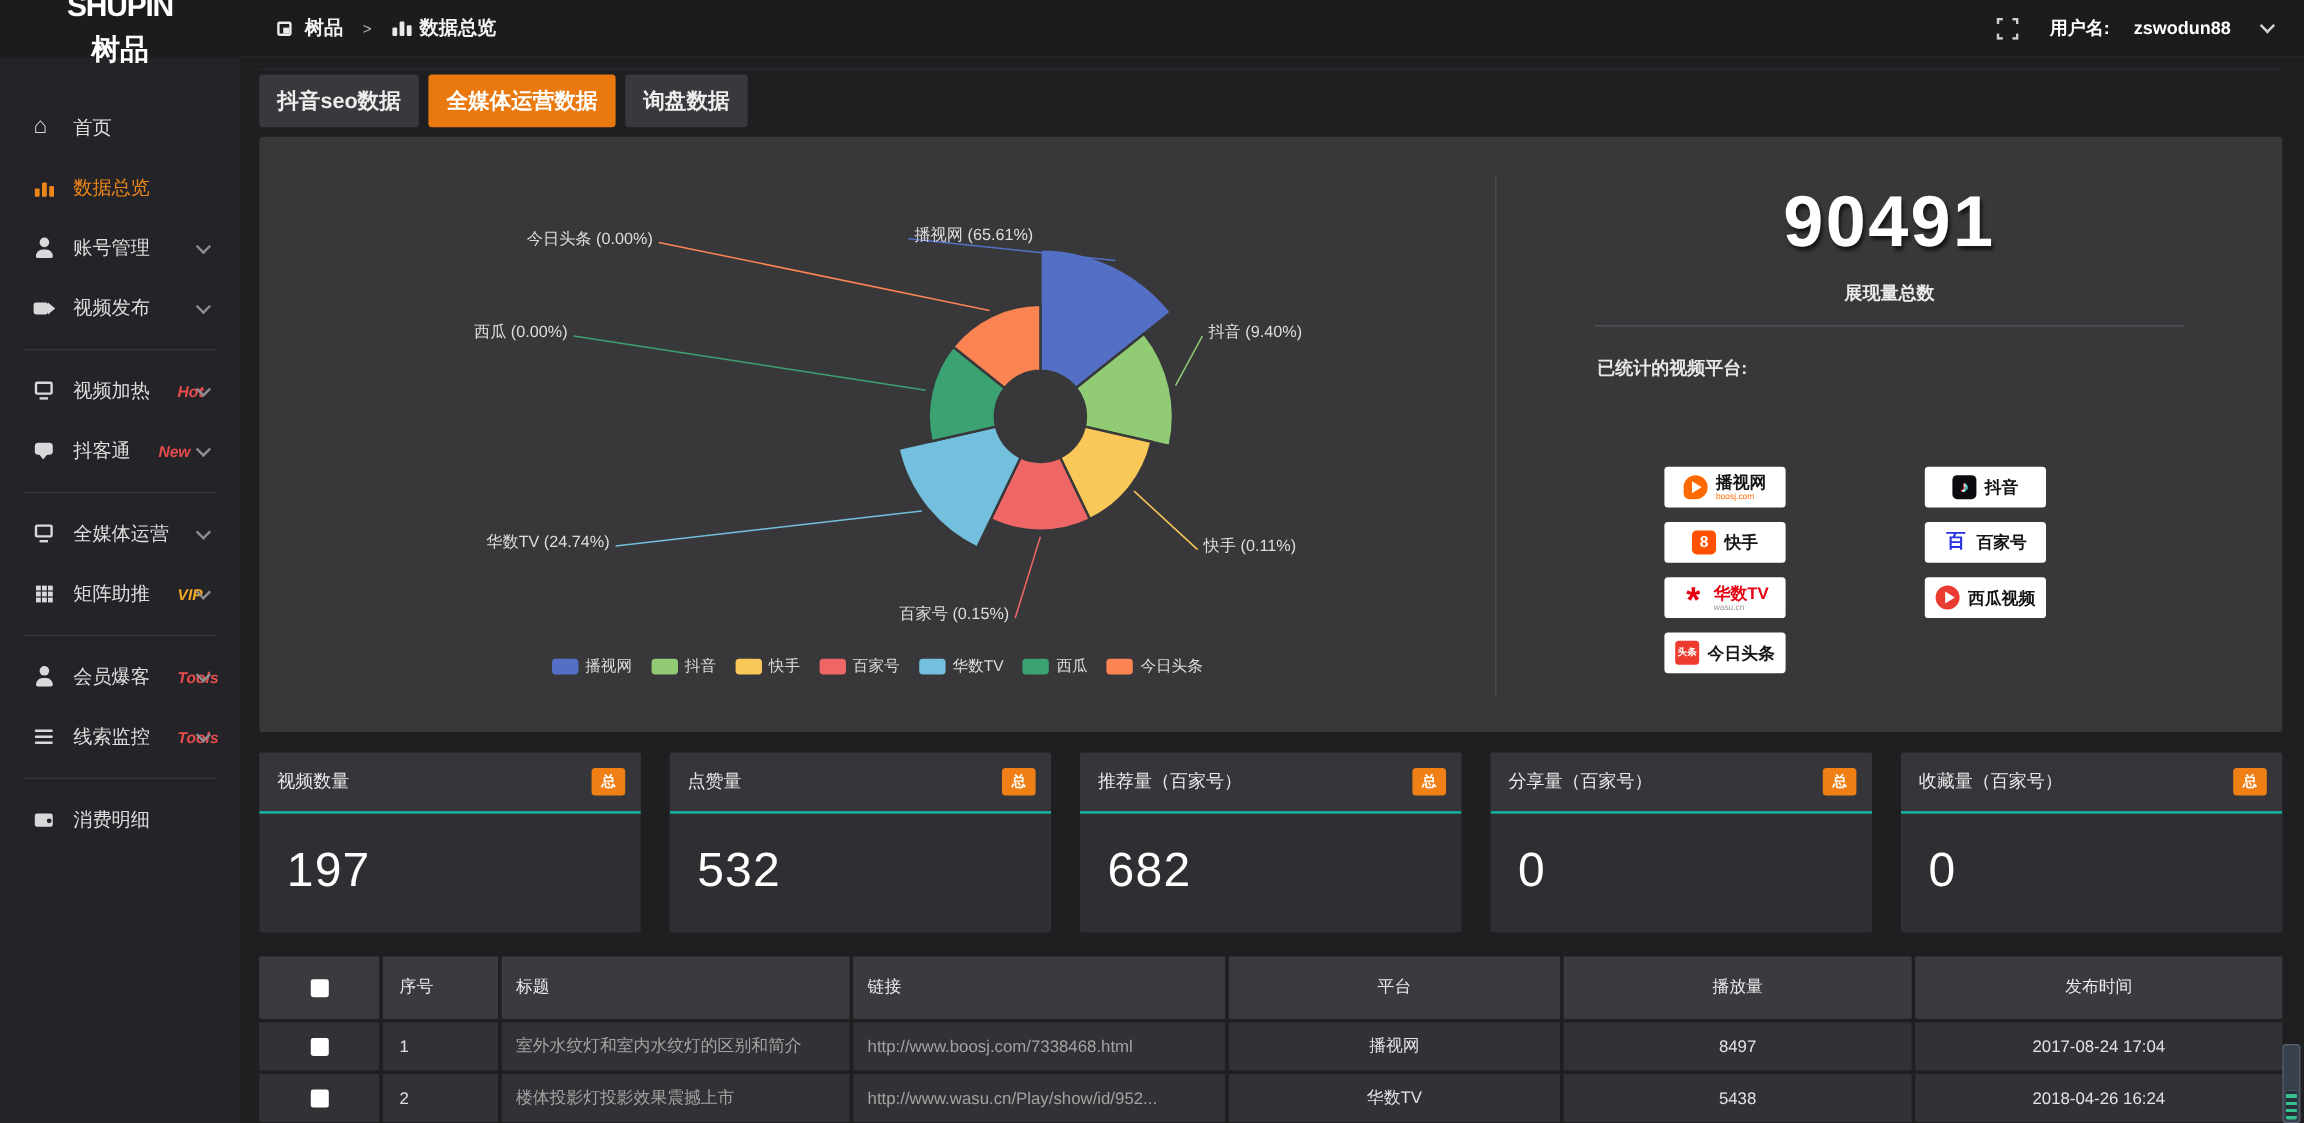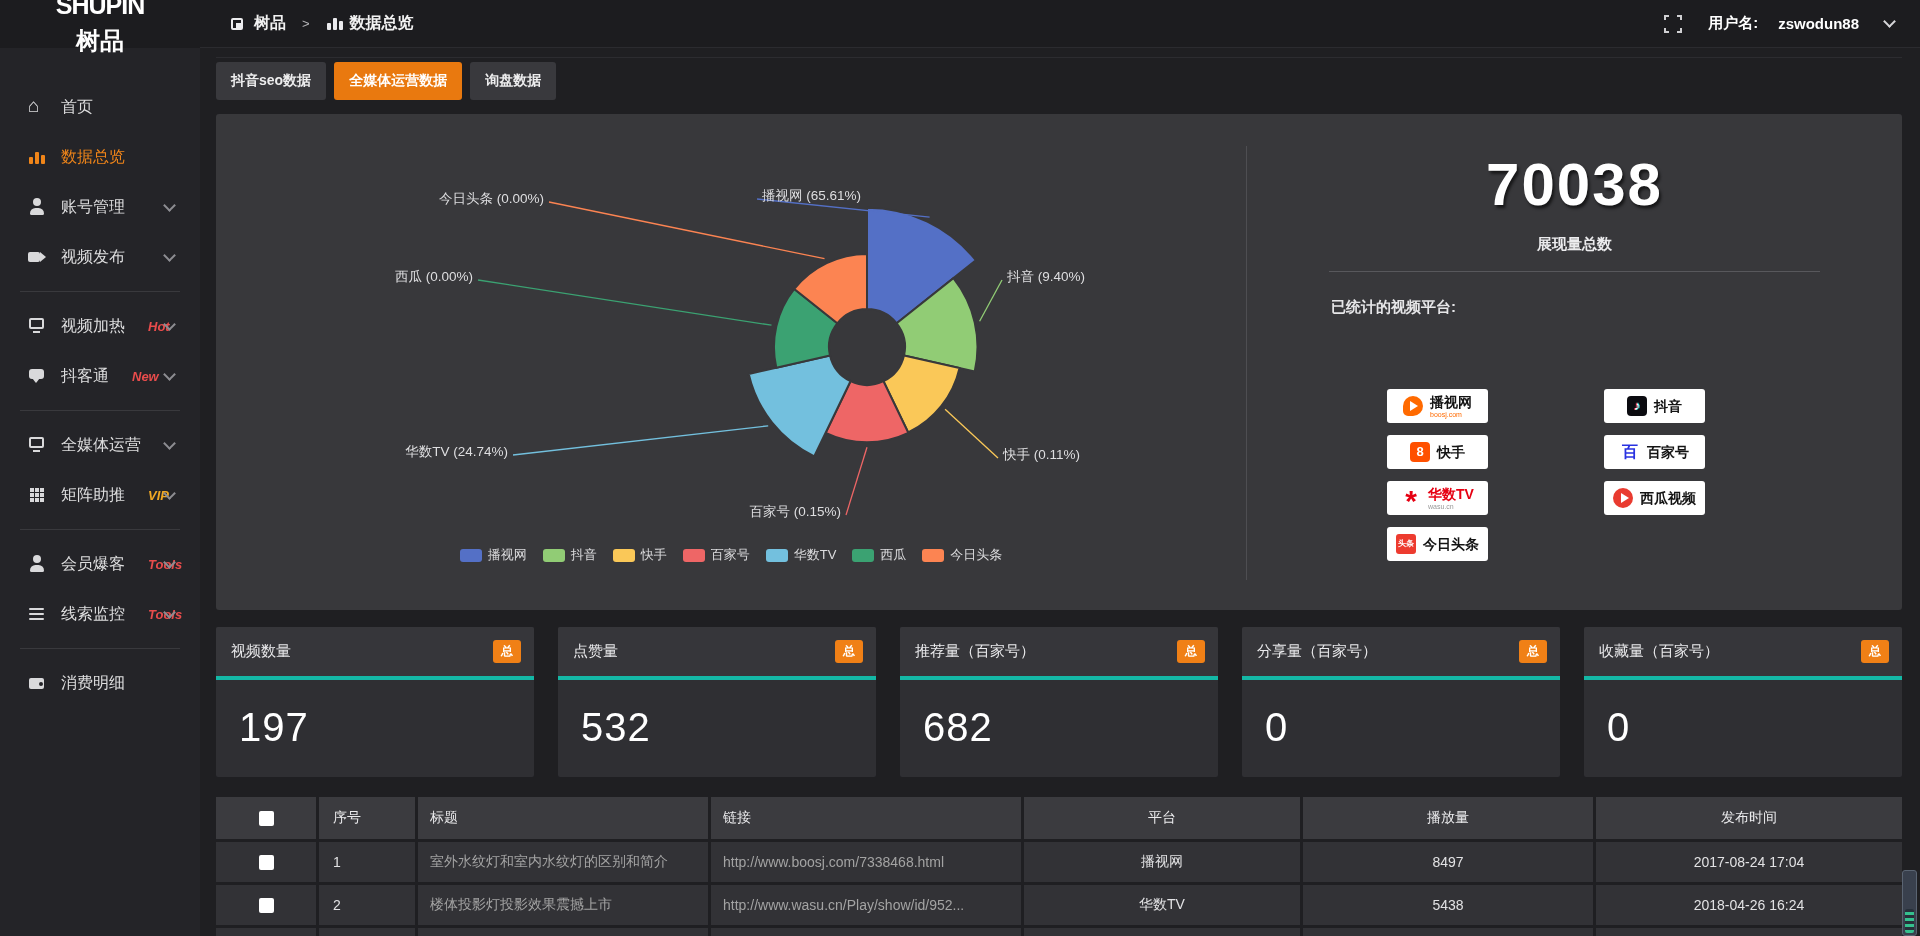--- a/index.html
+++ b/index.html
@@ -63,21 +63,21 @@
   .ic-wallet::before{content:"";position:absolute;left:1px;top:4px;width:15px;height:11px;border-radius:2px;background:currentColor;}
   .ic-wallet::after{content:"";position:absolute;right:3px;top:8px;width:4px;height:4px;border-radius:50%;background:#242428;}
   .ic-question::before{content:"?";position:absolute;left:1px;top:1px;width:15px;height:15px;border-radius:50%;
       background:#d8d8da;color:#242428;font-weight:bold;font-size:11px;line-height:15px;text-align:center;}
   .ic-win::before{content:"";position:absolute;left:1px;top:2px;width:12px;height:12px;border:2px solid #ececee;border-radius:2px;}
   .ic-win::after{content:"";position:absolute;left:6px;top:7px;width:5px;height:5px;background:#ececee;}
   .crumb .ic{width:16px;height:16px;}
 
   
   .tabs{position:absolute;left:216px;top:62px;display:flex;gap:8px;}
-  .tab{background:#39393d;color:#ededee;font-size:14px;padding:10px 15px;border-radius:3px;border:none;cursor:pointer;font-weight:bold;font-family:inherit;}
+  .tab{background:#39393d;color:#ededee;font-size:18px;padding:10px 15px;border-radius:3px;border:none;cursor:pointer;font-weight:bold;font-family:inherit;}
   .tab.active{background:#e9790f;color:#fff;}
   .topline{position:absolute;left:216px;right:18px;top:57px;height:1px;background:#2c2c30;}
 
   
   .panel{position:absolute;left:216px;top:114px;width:1686px;height:496px;background:#38383b;border-radius:3px;}
   .chart-left{position:absolute;left:0;top:0;width:1030px;height:496px;}
   .vdiv{position:absolute;left:1030px;top:32px;bottom:30px;width:1px;background:#4e4e52;}
   .legend{position:absolute;left:0;top:432px;width:1030px;display:flex;justify-content:center;gap:16px;}
   .lg-item{display:flex;align-items:center;gap:6px;cursor:pointer;}
   .lg-sw{width:22px;height:13px;border-radius:3px;display:inline-block;}
@@ -109,30 +109,30 @@
        text-shadow:1px 0 0 #25f4ee,-1px 0 0 #fe2c55;}
   .bg-baijia::after{content:"百";position:absolute;inset:0;color:#2932e1;font-weight:900;font-size:16px;line-height:20px;text-align:center;}
   .bg-xigua{border-radius:50%;background:#e93b30;}
   .bg-xigua::after{content:"";position:absolute;left:8px;top:5px;border:5px solid transparent;border-left:8px solid #fff;}
   .name-red{color:#e60012;}
 
   
   .cards{position:absolute;left:216px;top:627px;width:1686px;height:150px;display:flex;gap:24px;}
   .card{flex:1;background:#2f2f33;border-radius:2px;overflow:hidden;}
   .card-h{height:49px;display:flex;align-items:center;justify-content:space-between;padding:0 13px 0 15px;
-          background:#36363a;border-bottom:4px solid #14b8a6;}
+          background:#36363a;border-bottom:2px solid #14b8a6;}
   .card-t{font-size:15px;color:#eaeaec;}
   .card-badge{background:#f08016;color:#fff;font-size:12px;font-weight:bold;padding:3px 8px;border-radius:3px;cursor:pointer;}
   .card-v{font-size:40px;color:#fff;padding:25px 0 0 23px;letter-spacing:1px;}
 
   
   .vtable{position:absolute;left:216px;top:797px;width:1686px;display:grid;
           grid-template-columns:100px 96px 290px 310px 276px 290px 306px;gap:3px;}
   .th,.td{display:flex;align-items:center;font-size:14px;box-sizing:border-box;}
-  .th{background:#3b3b3f;color:#eaeaec;height:42px;}
+  .th{background:#3b3b3f;color:#eaeaec;height:52px;}
   .td{background:#323236;color:#e2e2e4;height:40px;}
   .al{padding-left:14px;}
   .al2{padding-left:12px;}
   .ac{justify-content:center;}
   .cb{width:15px;height:15px;background:#fff;border-radius:2px;margin:auto;cursor:pointer;}
   .link{color:#a3a3a3;cursor:pointer;white-space:nowrap;overflow:hidden;text-overflow:ellipsis;}
 
   
   .scrollw{position:absolute;right:3px;bottom:0px;width:13px;height:64px;background:#39404d;
            border:1px solid #5a6472;border-radius:3px;}
@@ -307,21 +307,21 @@
             <span class="lg-tx">西瓜</span>
           </span>
           <span class="lg-item">
             <span class="lg-sw" style="background: rgb(252, 132, 82);"></span>
             <span class="lg-tx">今日头条</span>
           </span>
         </div>
     </div>
     <div class="vdiv"></div>
     <div class="chart-right">
-      <div class="total">70038</div>
+      <div class="total">90491</div>
       <div class="total-label">展现量总数</div>
       <div class="hr"></div>
       <div class="plat-title">已统计的视频平台:</div>
       <div class="plat-grid">
           <div class="plat-col">
             <div class="pbadge">
               <span class="blogo bg-boosj"></span>
               <span class="btexts">
                 <span class="bname">播视网</span>
                 <span class="bsub" style="color: rgb(255, 106, 0);">boosj.com</span>

